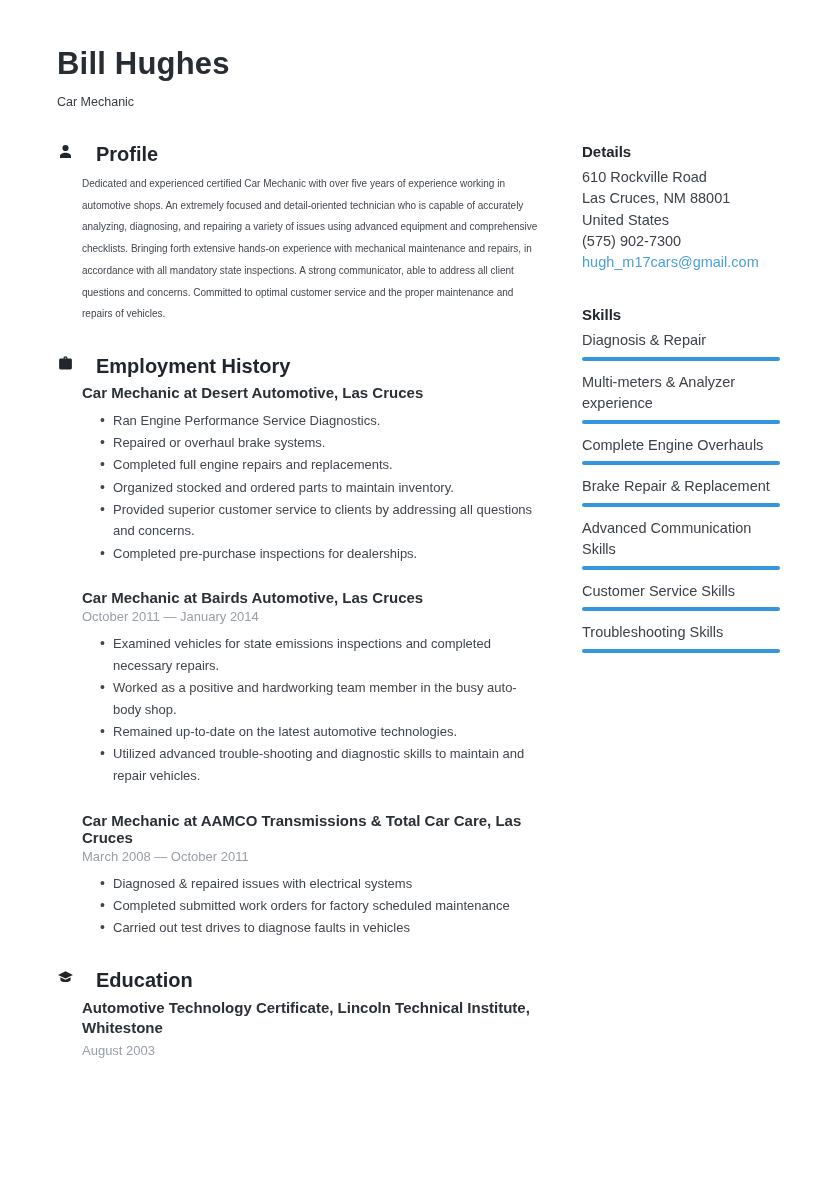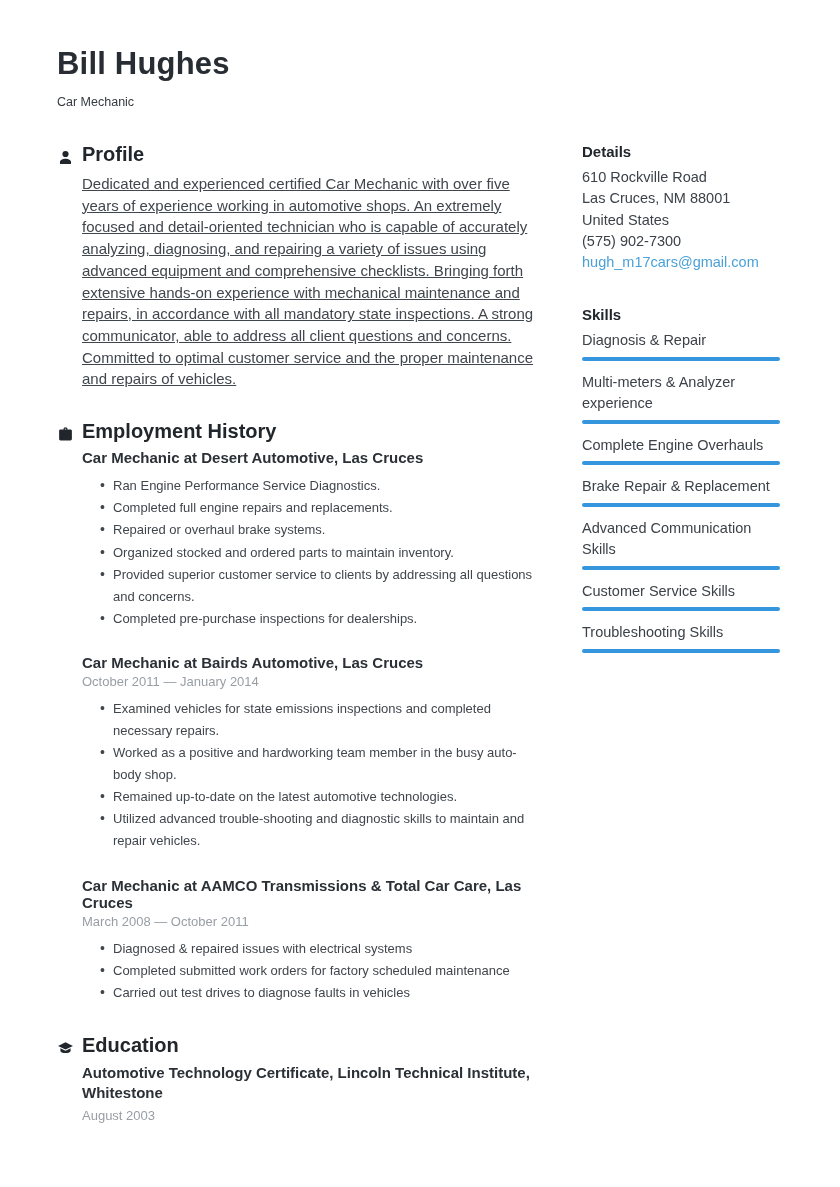--- a/index.html
+++ b/index.html
@@ -14,27 +14,27 @@
   .name { font-size:31px; font-weight:700; color:#272d33; letter-spacing:.2px; }
   .job-title { font-size:12.5px; color:#353b41; margin-top:13px; }
 
   
   .columns { display:flex; margin-top:34px; }
   .main { width:483px; }
   .sidebar { width:198px; margin-left:42px; }
 
   
   .section { margin-bottom:30px; }
-  .section-header { display:flex; align-items:flex-end; }
+  .section-header { display:flex; align-items:flex-start;gap:14px; }
   .section-icon { width:17px; height:17px; margin-right:8px; flex:0 0 17px; }
   .section-icon svg { display:block; width:17px; height:17px; fill:#21262c; }
   .section-heading { font-size:20px; font-weight:700; color:#21262c; }
   .section-body { margin-left:25px; }
 
-  .profile-text { font-size:15px; line-height:21.7px; margin-top:7px;text-decoration:underline; }
+  .profile-text { font-size:10px; line-height:21.7px; margin-top:7px; }
 
   .job { margin-top:6px; margin-bottom:25px; }
   .job:last-child { margin-bottom:0; }
   .job-name { font-size:15px; font-weight:700; color:#2a3036; }
   .job-dates { font-size:13px; color:#989ea6; margin-top:3px; }
   ul.bullets { list-style:none; margin-top:9px; }
   ul.bullets li {
     position:relative; font-size:13px; line-height:21.7px;
     padding-left:31px; margin-bottom:0.5px;
   }
@@ -93,22 +93,22 @@
               </svg>
           </span>
           <span class="section-heading">Employment History</span>
         </div>
         <div class="section-body">
 
           <div class="job">
             <div class="job-name">Car Mechanic at Desert Automotive, Las Cruces</div>
             <ul class="bullets">
               <li>Ran Engine Performance Service Diagnostics.</li>
+              <li>Repaired or overhaul brake systems.</li>
               <li>Completed full engine repairs and replacements.</li>
-              <li>Repaired or overhaul brake systems.</li>
               <li>Organized stocked and ordered parts to maintain inventory.</li>
               <li>Provided superior customer service to clients by addressing all questions and concerns.</li>
               <li>Completed pre-purchase inspections for dealerships.</li>
             </ul>
           </div>
 
           <div class="job">
             <div class="job-name">Car Mechanic at Bairds Automotive, Las Cruces</div>
             <div class="job-dates">October 2011 — January 2014</div>
             <ul class="bullets">

